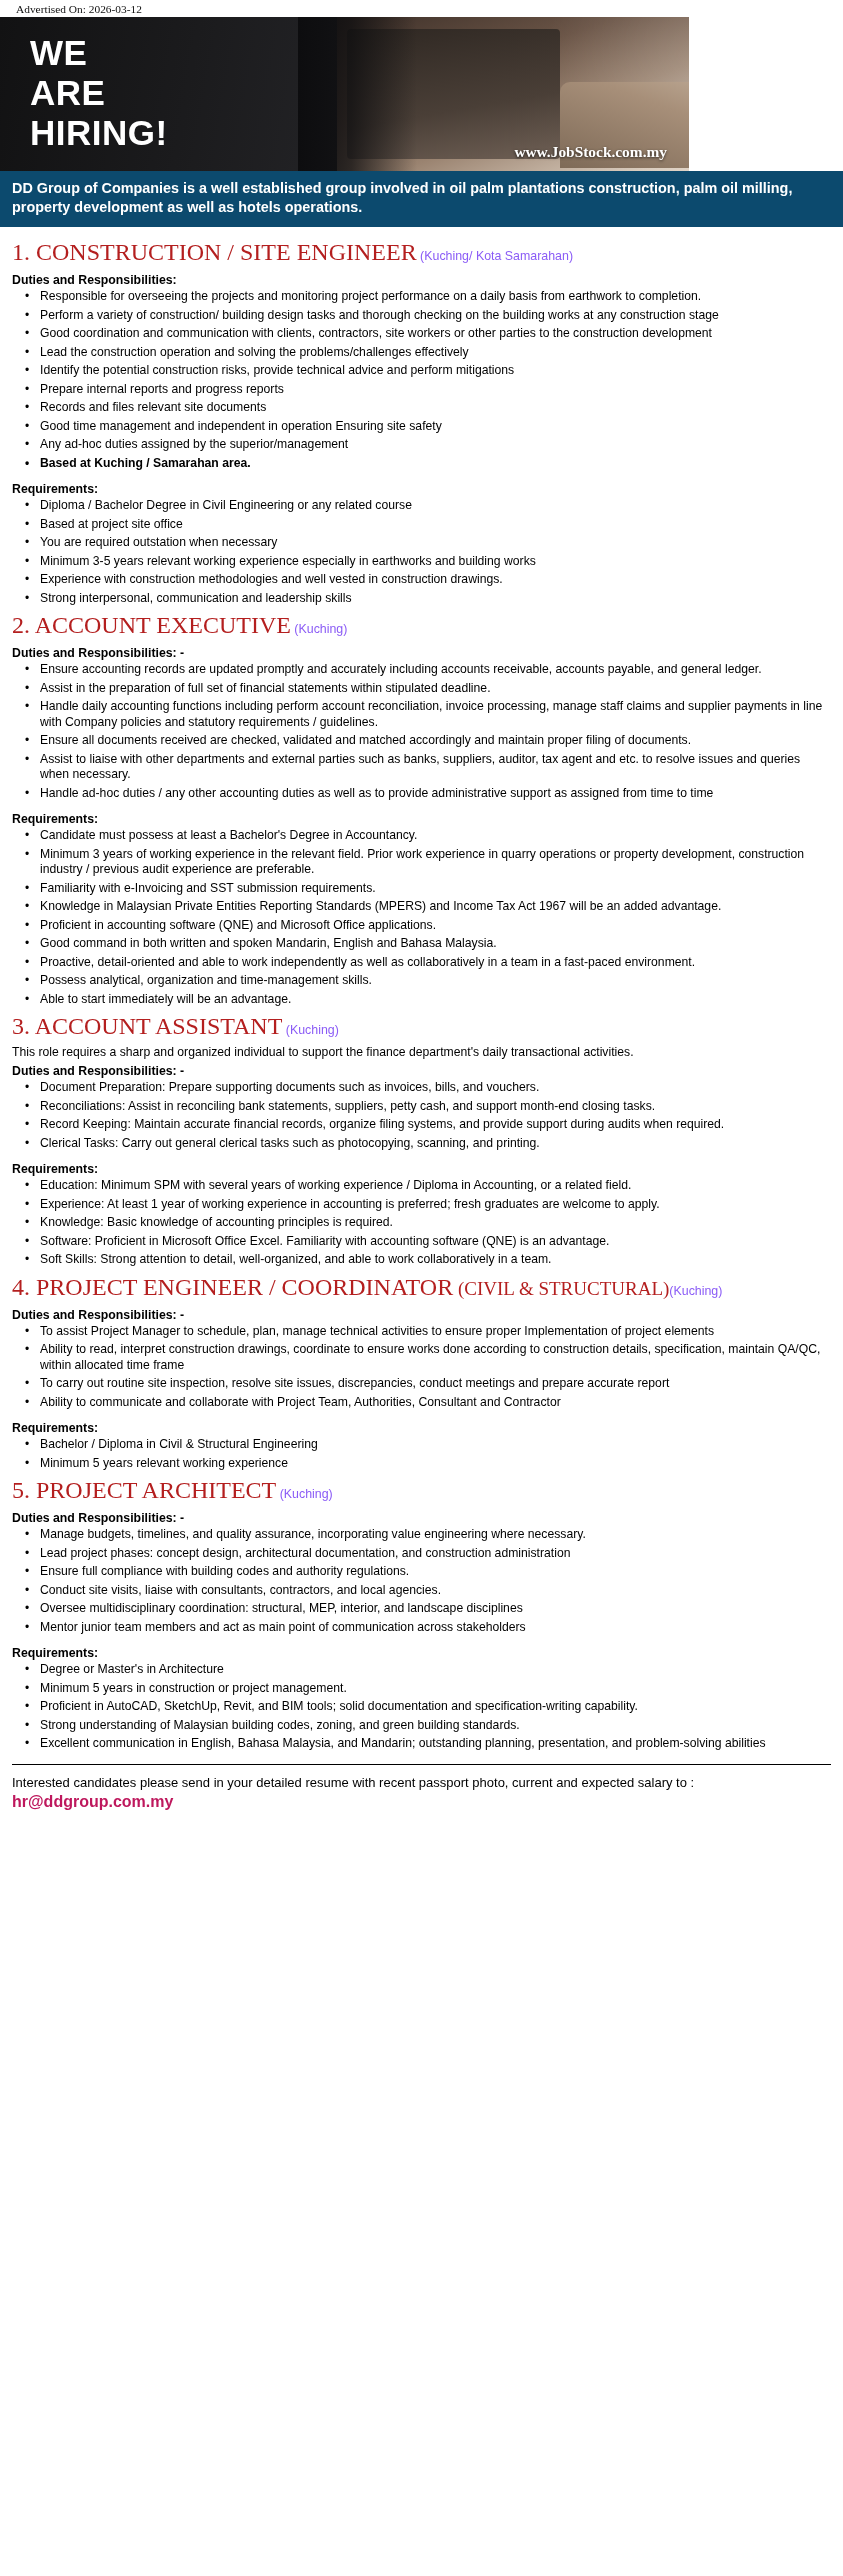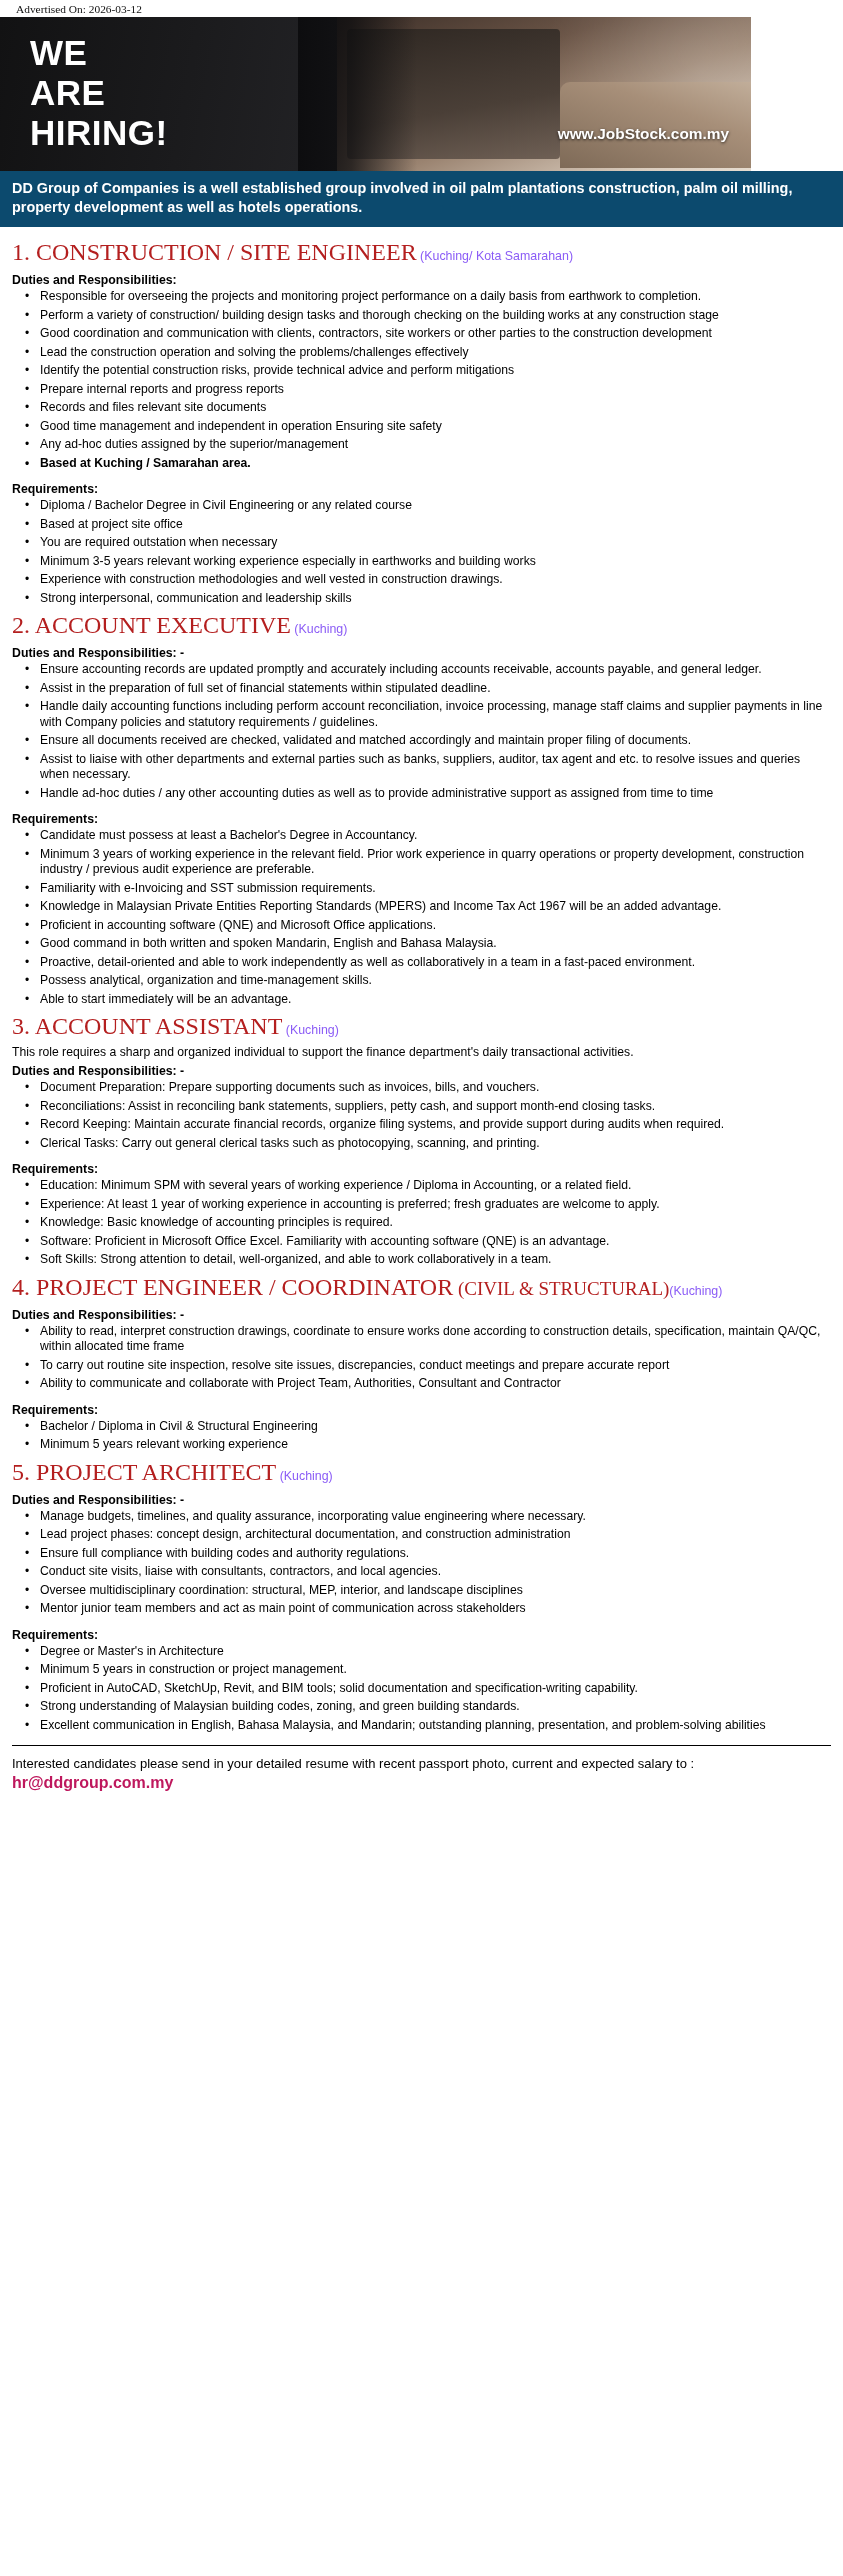--- a/index.html
+++ b/index.html
@@ -15,21 +15,21 @@
   .advertised {
     font-size: 11.4px;
     padding: 3px 4px 2px 16px;
     color: #111;
     font-family: "Liberation Serif", serif;
   }
 
   
   .hero {
     position: relative;
-    width: 751px;
+    width: 689px;
     height: 154px;
     overflow: hidden;
     background: #d946ef;
   }
   .hero-left {
     position: absolute;
     left: 0; top: 0;
     width: 337px; height: 154px;
     background: linear-gradient(100deg,#121213 0%, #1b1b1d 55%, #232326 100%);
   }
@@ -68,27 +68,27 @@
     font-size: 35px;
     line-height: 40px;
     font-weight: bold;
     letter-spacing: 0.5px;
     z-index: 4;
     font-family: "Liberation Sans", sans-serif;
   }
   .hero-title span { display:block; }
   .hero-url {
     position: absolute;
-    right: 22px; bottom: 28px;
+    right: 22px; bottom: 10px;
     color: #ffffff;
     font-size: 15.4px;
     font-weight: bold;
     z-index: 5;
     text-shadow: 0 1px 3px rgba(0,0,0,0.75);
-    font-family: Liberation Sans, sans-serif;
+    font-family: Liberation Serif, serif;
   }
 
   
   .company-strip {
     background: #0c4a6e;
     color: #ffffff;
     padding: 8px 12px 10px 12px;
     font-size: 14.4px;
     font-weight: bold;
     line-height: 19px;
@@ -253,20 +253,21 @@
             <li>Experience: At least 1 year of working experience in accounting is preferred; fresh graduates are welcome to apply.</li>
             <li>Knowledge: Basic knowledge of accounting principles is required.</li>
             <li>Software: Proficient in Microsoft Office Excel. Familiarity with accounting software (QNE) is an advantage.</li>
             <li>Soft Skills: Strong attention to detail, well-organized, and able to work collaboratively in a team.</li>
           </ul>
         </div>
         <div class="job">
           <div class="job-title"><span>4. </span><span>PROJECT ENGINEER / COORDINATOR</span><span class="qual"> (CIVIL &amp; STRUCTURAL)</span><span class="loc">(Kuching)</span></div>
           <div class="sec-head">Duties and Responsibilities: -</div>
           <ul class="duties">
+            <li>To assist Project Manager to schedule, plan, manage technical activities to ensure proper Implementation of project elements</li>
             <li>Ability to read, interpret construction drawings, coordinate to ensure works done according to construction details, specification, maintain QA/QC, within allocated time frame</li>
             <li>To carry out routine site inspection, resolve site issues, discrepancies, conduct meetings and prepare accurate report</li>
             <li>Ability to communicate and collaborate with Project Team, Authorities, Consultant and Contractor</li>
           </ul>
           <div class="spacer-sm"></div>
           <div class="sec-head">Requirements:</div>
           <ul class="reqs">
             <li>Bachelor / Diploma in Civil &amp; Structural Engineering</li>
             <li>Minimum 5 years relevant working experience</li>
           </ul>

